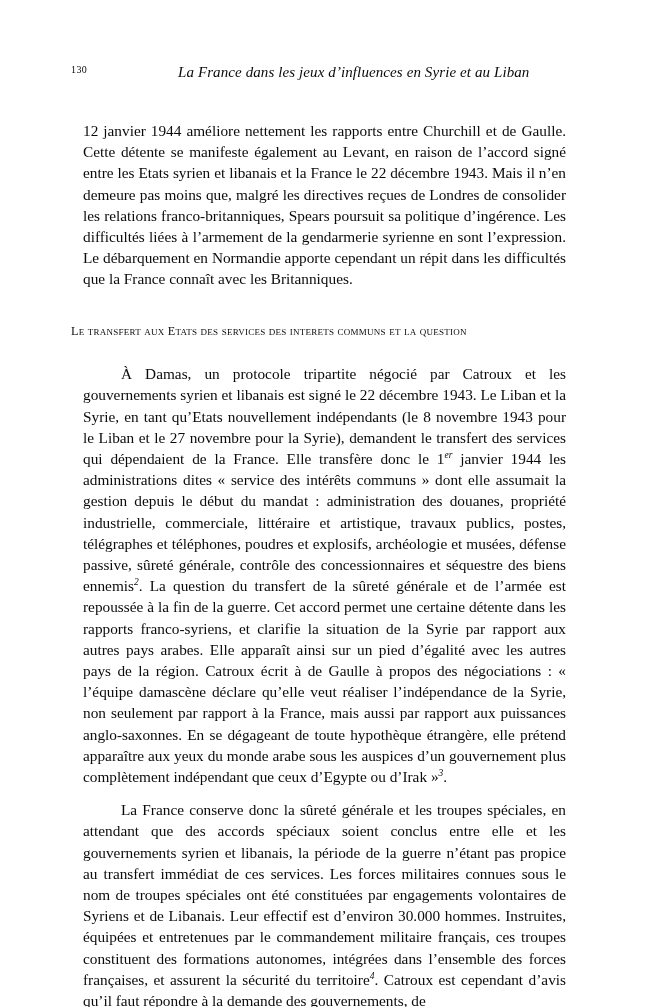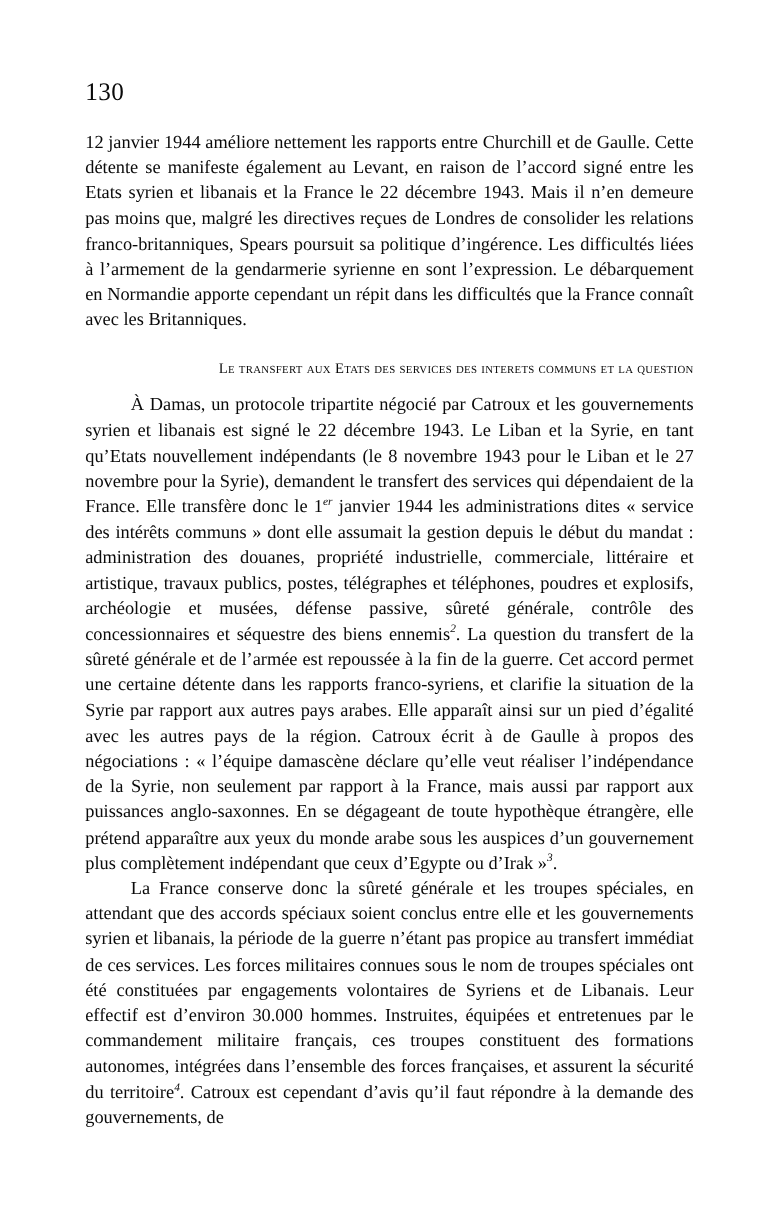--- a/index.html
+++ b/index.html
@@ -23,21 +23,21 @@
     position: absolute;
     left: 71px;
     top: 64px;
     width: 507px;
     height: 20px;
   }
   .folio {
     position: absolute;
     left: 0;
     top: 0;
-    font-size: 21px;
+    font-size: 10px;
     letter-spacing: 0.4px;
   }
   .head-title {
     position: absolute;
     left: 107px;
     top: 0;
     font-style: italic;
     font-size: 15px;
     letter-spacing: 0.1px;
     white-space: nowrap;
@@ -45,21 +45,21 @@
 
   
   .body-col {
     position: absolute;
     left: 71px;
     top: 108px;
     width: 507px;
   }
 
   p.para {
-    margin: 0;
+    margin: 12px;
     text-align: justify;
     text-justify: inter-word;
     font-size: 15.3px;
     line-height: 21.2px;
     text-indent: 0;
     hyphens: none;
   }
   p.para.indent {
     text-indent: 38px;
   }
@@ -67,21 +67,21 @@
   .gap-after-p1 { height: 21px; }
   .gap-after-head { height: 11px; }
 
   
   .section-head {
     font-size: 12.2px;
     line-height: 17.5px;
     letter-spacing: 0.25px;
     font-variant: small-caps;
     text-transform: lowercase;
-    text-align: right;
+    text-align: left;
     width: 507px;
   }
   .section-head .cap {
     font-variant: normal;
     text-transform: uppercase;
   }
 
   sup {
     font-size: 0.62em;
     vertical-align: super;
@@ -89,20 +89,21 @@
     font-style: italic;
   }
 </style>
 </head>
 <body>
 
 <div class="page">
 
   <div class="running-head">
     <span class="folio">130</span>
+    <span class="head-title">La France dans les jeux d’influences en Syrie et au Liban</span>
   </div>
 
   <div class="body-col">
 
     <p class="para">12 janvier 1944 améliore nettement les rapports entre Churchill et de Gaulle. Cette détente se manifeste également au Levant, en raison de l’accord signé entre les Etats syrien et libanais et la France le 22 décembre 1943. Mais il n’en demeure pas moins que, malgré les directives reçues de Londres de consolider les relations franco-britanniques, Spears poursuit sa politique d’ingérence. Les difficultés liées à l’armement de la gendarmerie syrienne en sont l’expression. Le débarquement en Normandie apporte cependant un répit dans les difficultés que la France connaît avec les Britanniques.</p>
 
     <div class="gap-after-p1"></div>
 
     <div class="section-head">
       <span class="cap">L</span><span>e transfert aux </span><span class="cap">E</span><span>tats des services des interets communs et la question</span>

